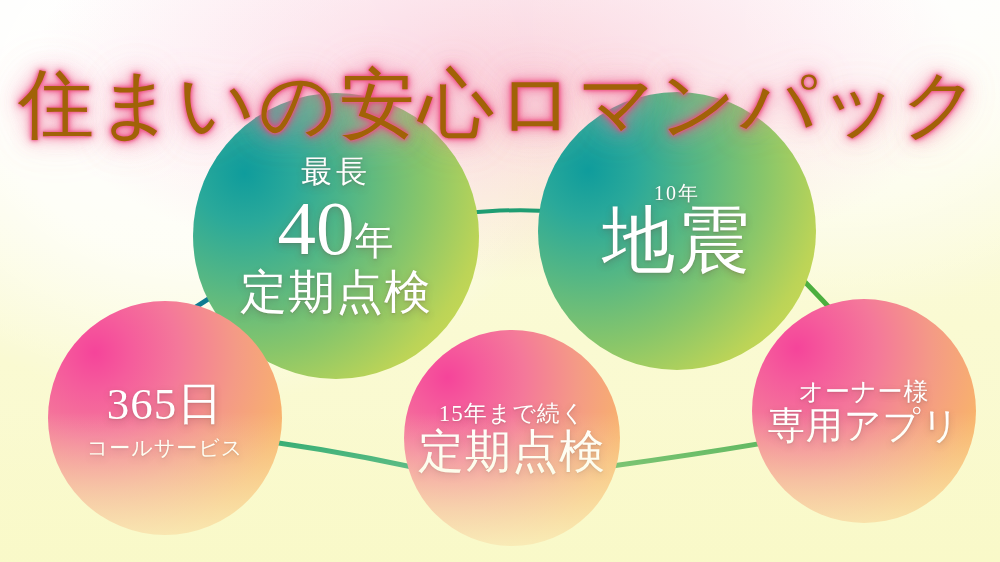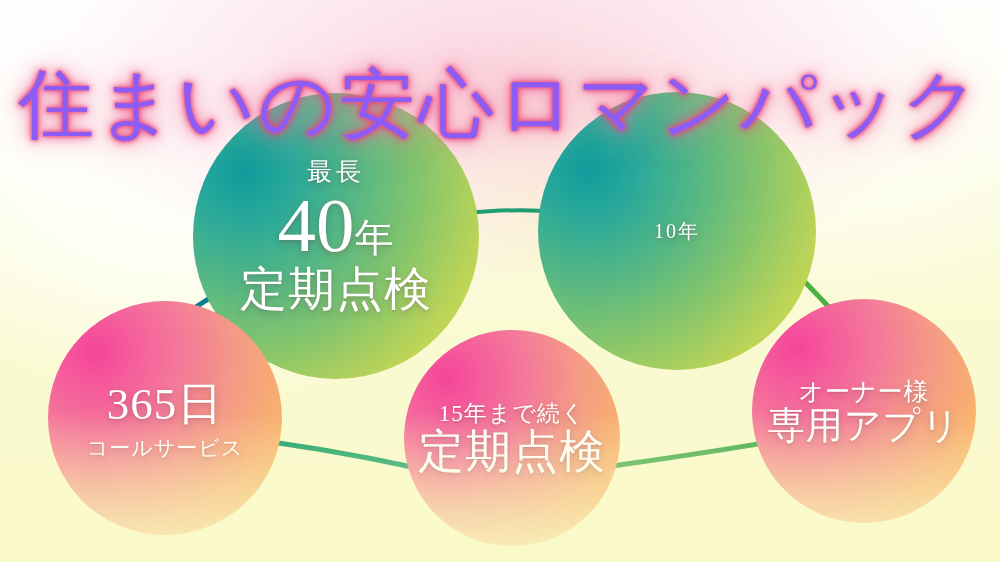--- a/index.html
+++ b/index.html
@@ -110,21 +110,21 @@
         #f49a86 54%,
         #f8b26c 76%,
         #fcc260 100%);
   }
 
   
   #bubble-warranty {
     left: 193px; top: 93px;
     width: 286px; height: 286px;
   }
-  #bubble-warranty .sub   { font-size: 25px; letter-spacing: 4px; margin-bottom: 3px; }
+  #bubble-warranty .sub   { font-size: 31px; letter-spacing: 4px; margin-bottom: 3px; }
   #bubble-warranty .big   { font-size: 77px; letter-spacing: 0px; margin-bottom: 2px; }
   #bubble-warranty .big .unit { font-size: 39px; letter-spacing: 1px; }
   #bubble-warranty .foot  { font-size: 47px; letter-spacing: 1px; }
 
   
   #bubble-earthquake {
     left: 538px; top: 92px;
     width: 278px; height: 278px;
   }
   #bubble-earthquake .sub  { font-size: 20px; letter-spacing: 2px; margin-bottom: 1px; }
@@ -156,21 +156,21 @@
 
   
   #page-title {
     position: absolute;
     left: 0; right: 0;
     top: 14px;
     text-align: center;
     font-size: 76px;
     line-height: 1.05;
     font-weight: 400;
-    color: #8b5cf6;
+    color: #a16207;
     letter-spacing: 3px;
     white-space: nowrap;
     z-index: 5;
     text-shadow:
         0 0 2px #f06292,
         0 0 4px #ec407a,
         0 0 9px rgba(236,64,122,0.95),
         0 0 18px rgba(240,98,146,0.8),
         0 0 30px rgba(244,143,177,0.6),
         0 0 46px rgba(248,187,208,0.45);
@@ -195,20 +195,21 @@
   </svg>
 
   <div class="bubble bubble-green" id="bubble-warranty">
     <span class="line sub">最長</span>
     <span class="line big"><span>40</span><span class="unit">年</span></span>
     <span class="line foot">定期点検</span>
   </div>
 
   <div class="bubble bubble-green" id="bubble-earthquake">
     <span class="line sub">10年</span>
+    <span class="line big">地震</span>
   </div>
 
   <div class="bubble bubble-pink" id="bubble-call">
     <span class="line big">365日</span>
     <span class="line foot">コールサービス</span>
   </div>
 
   <div class="bubble bubble-pink" id="bubble-inspection">
     <span class="line sub">15年まで続く</span>
     <span class="line big">定期点検</span>

